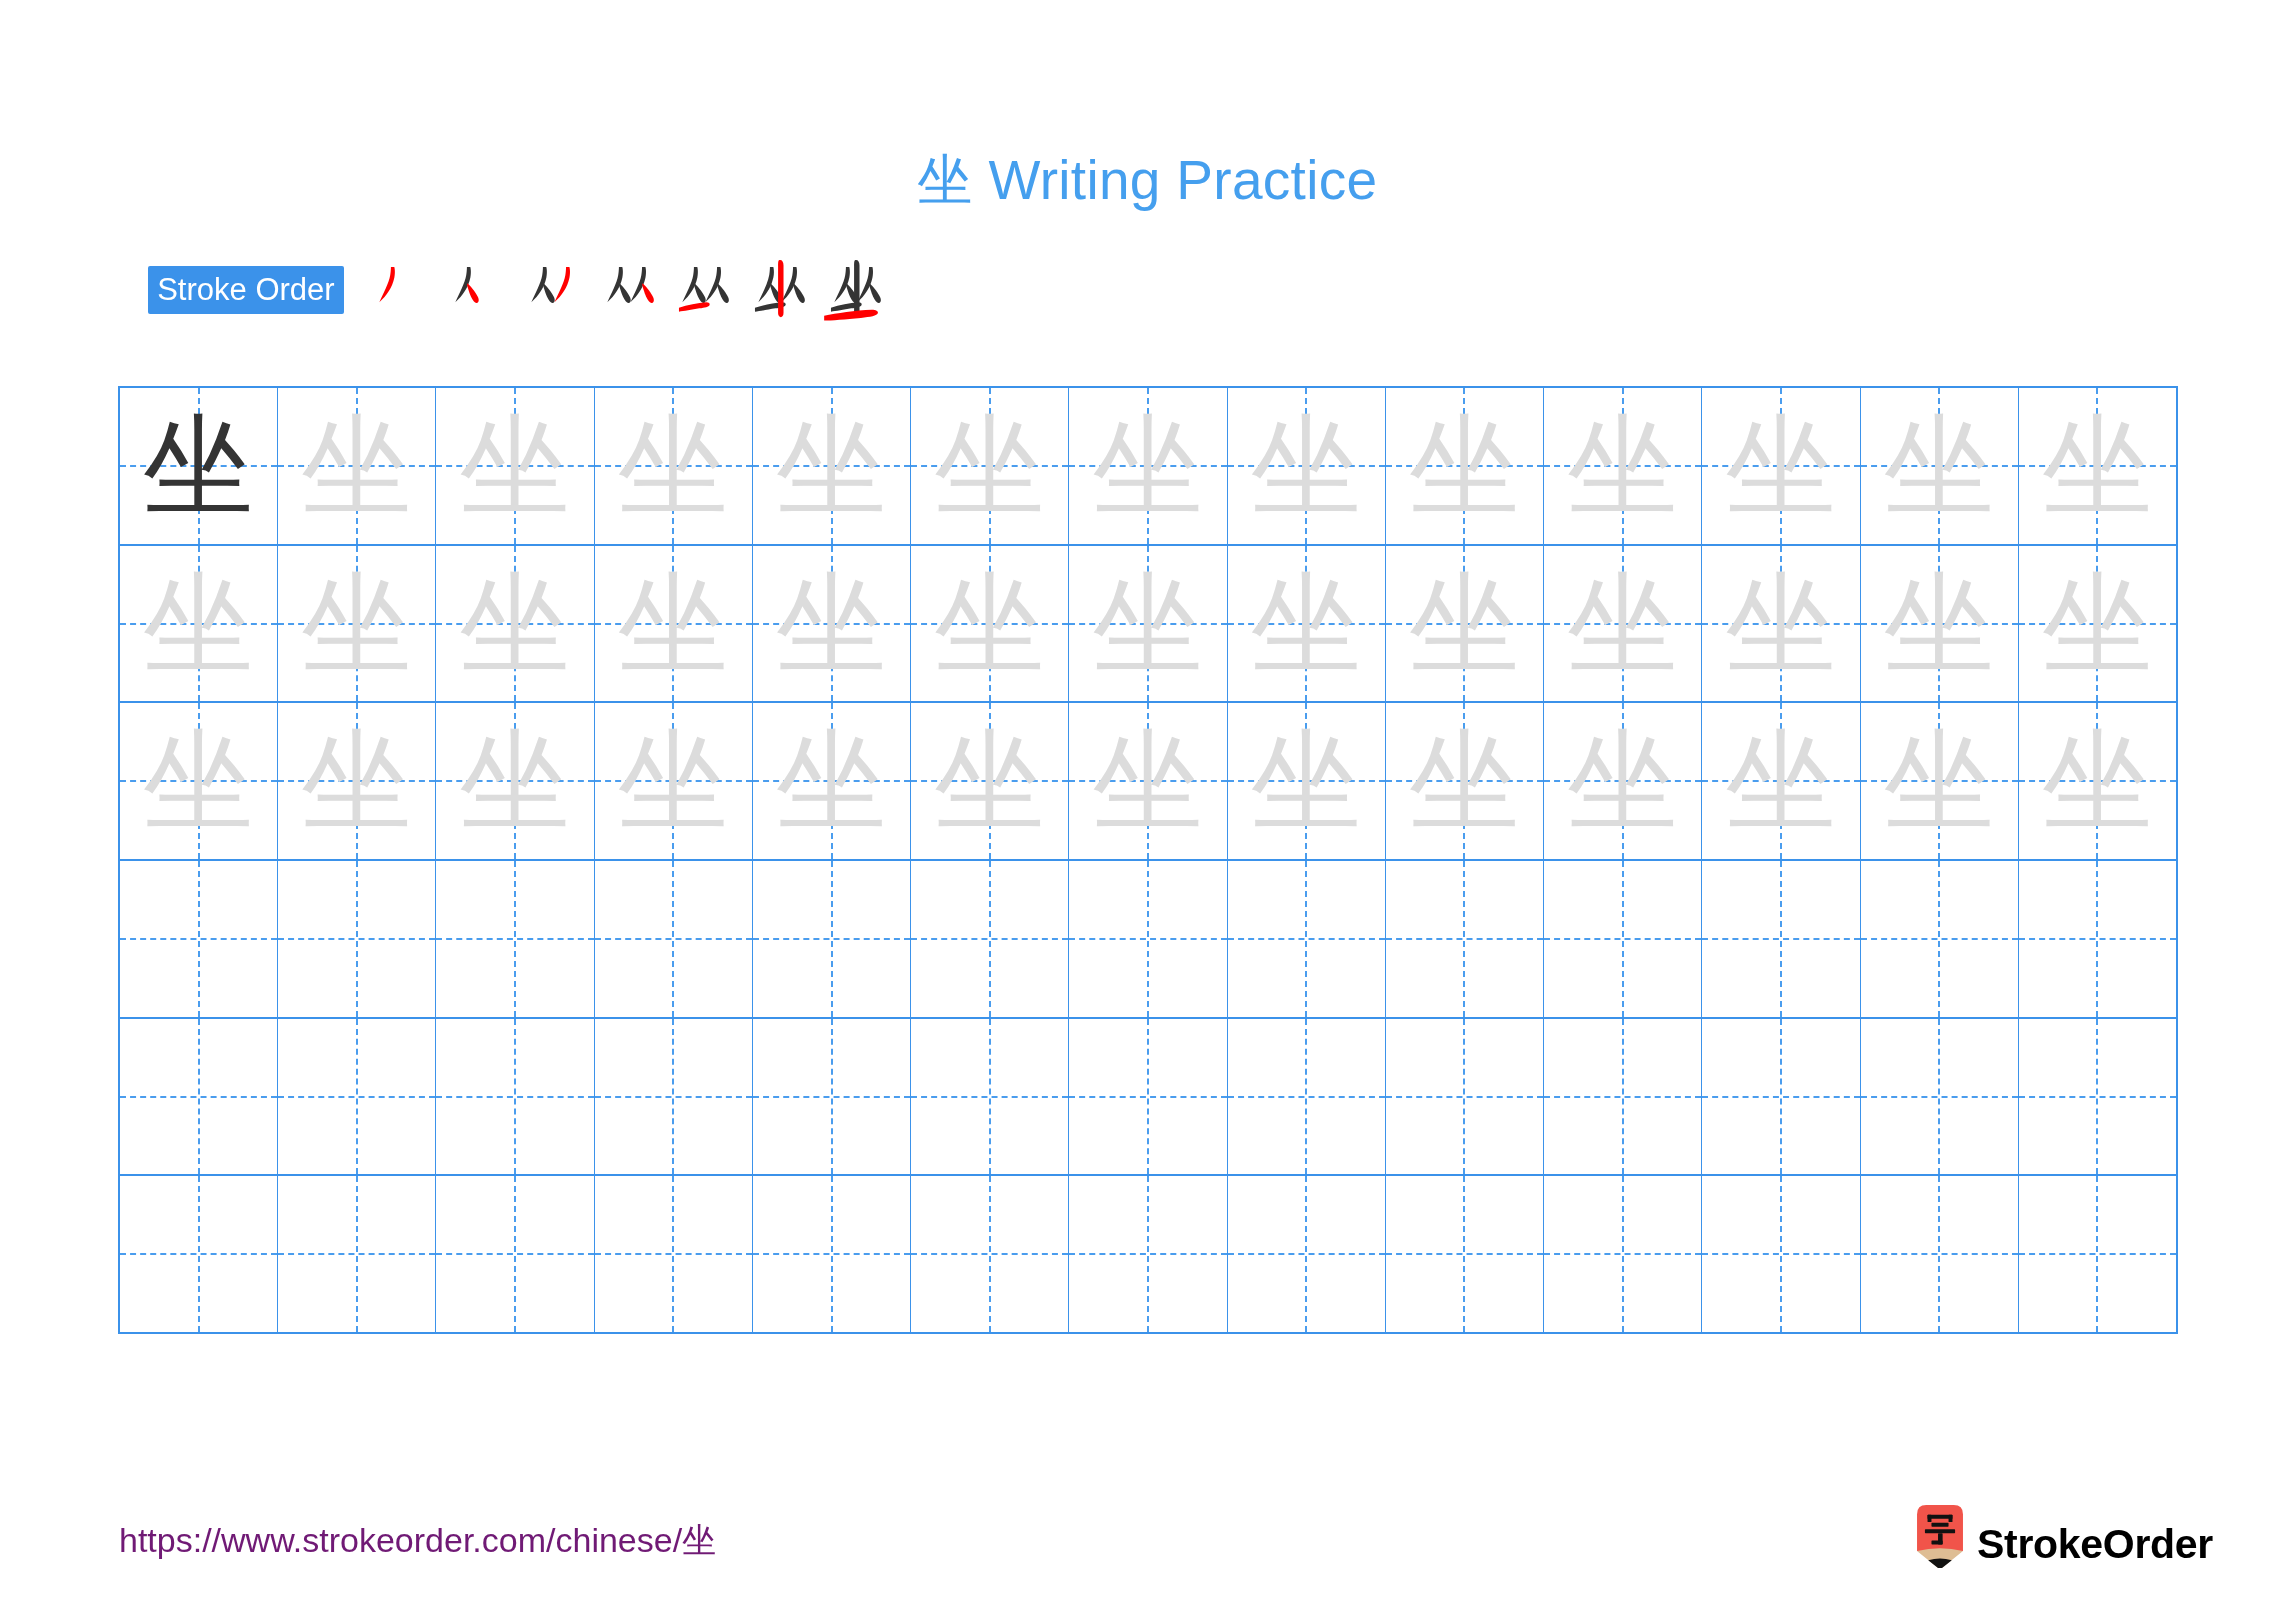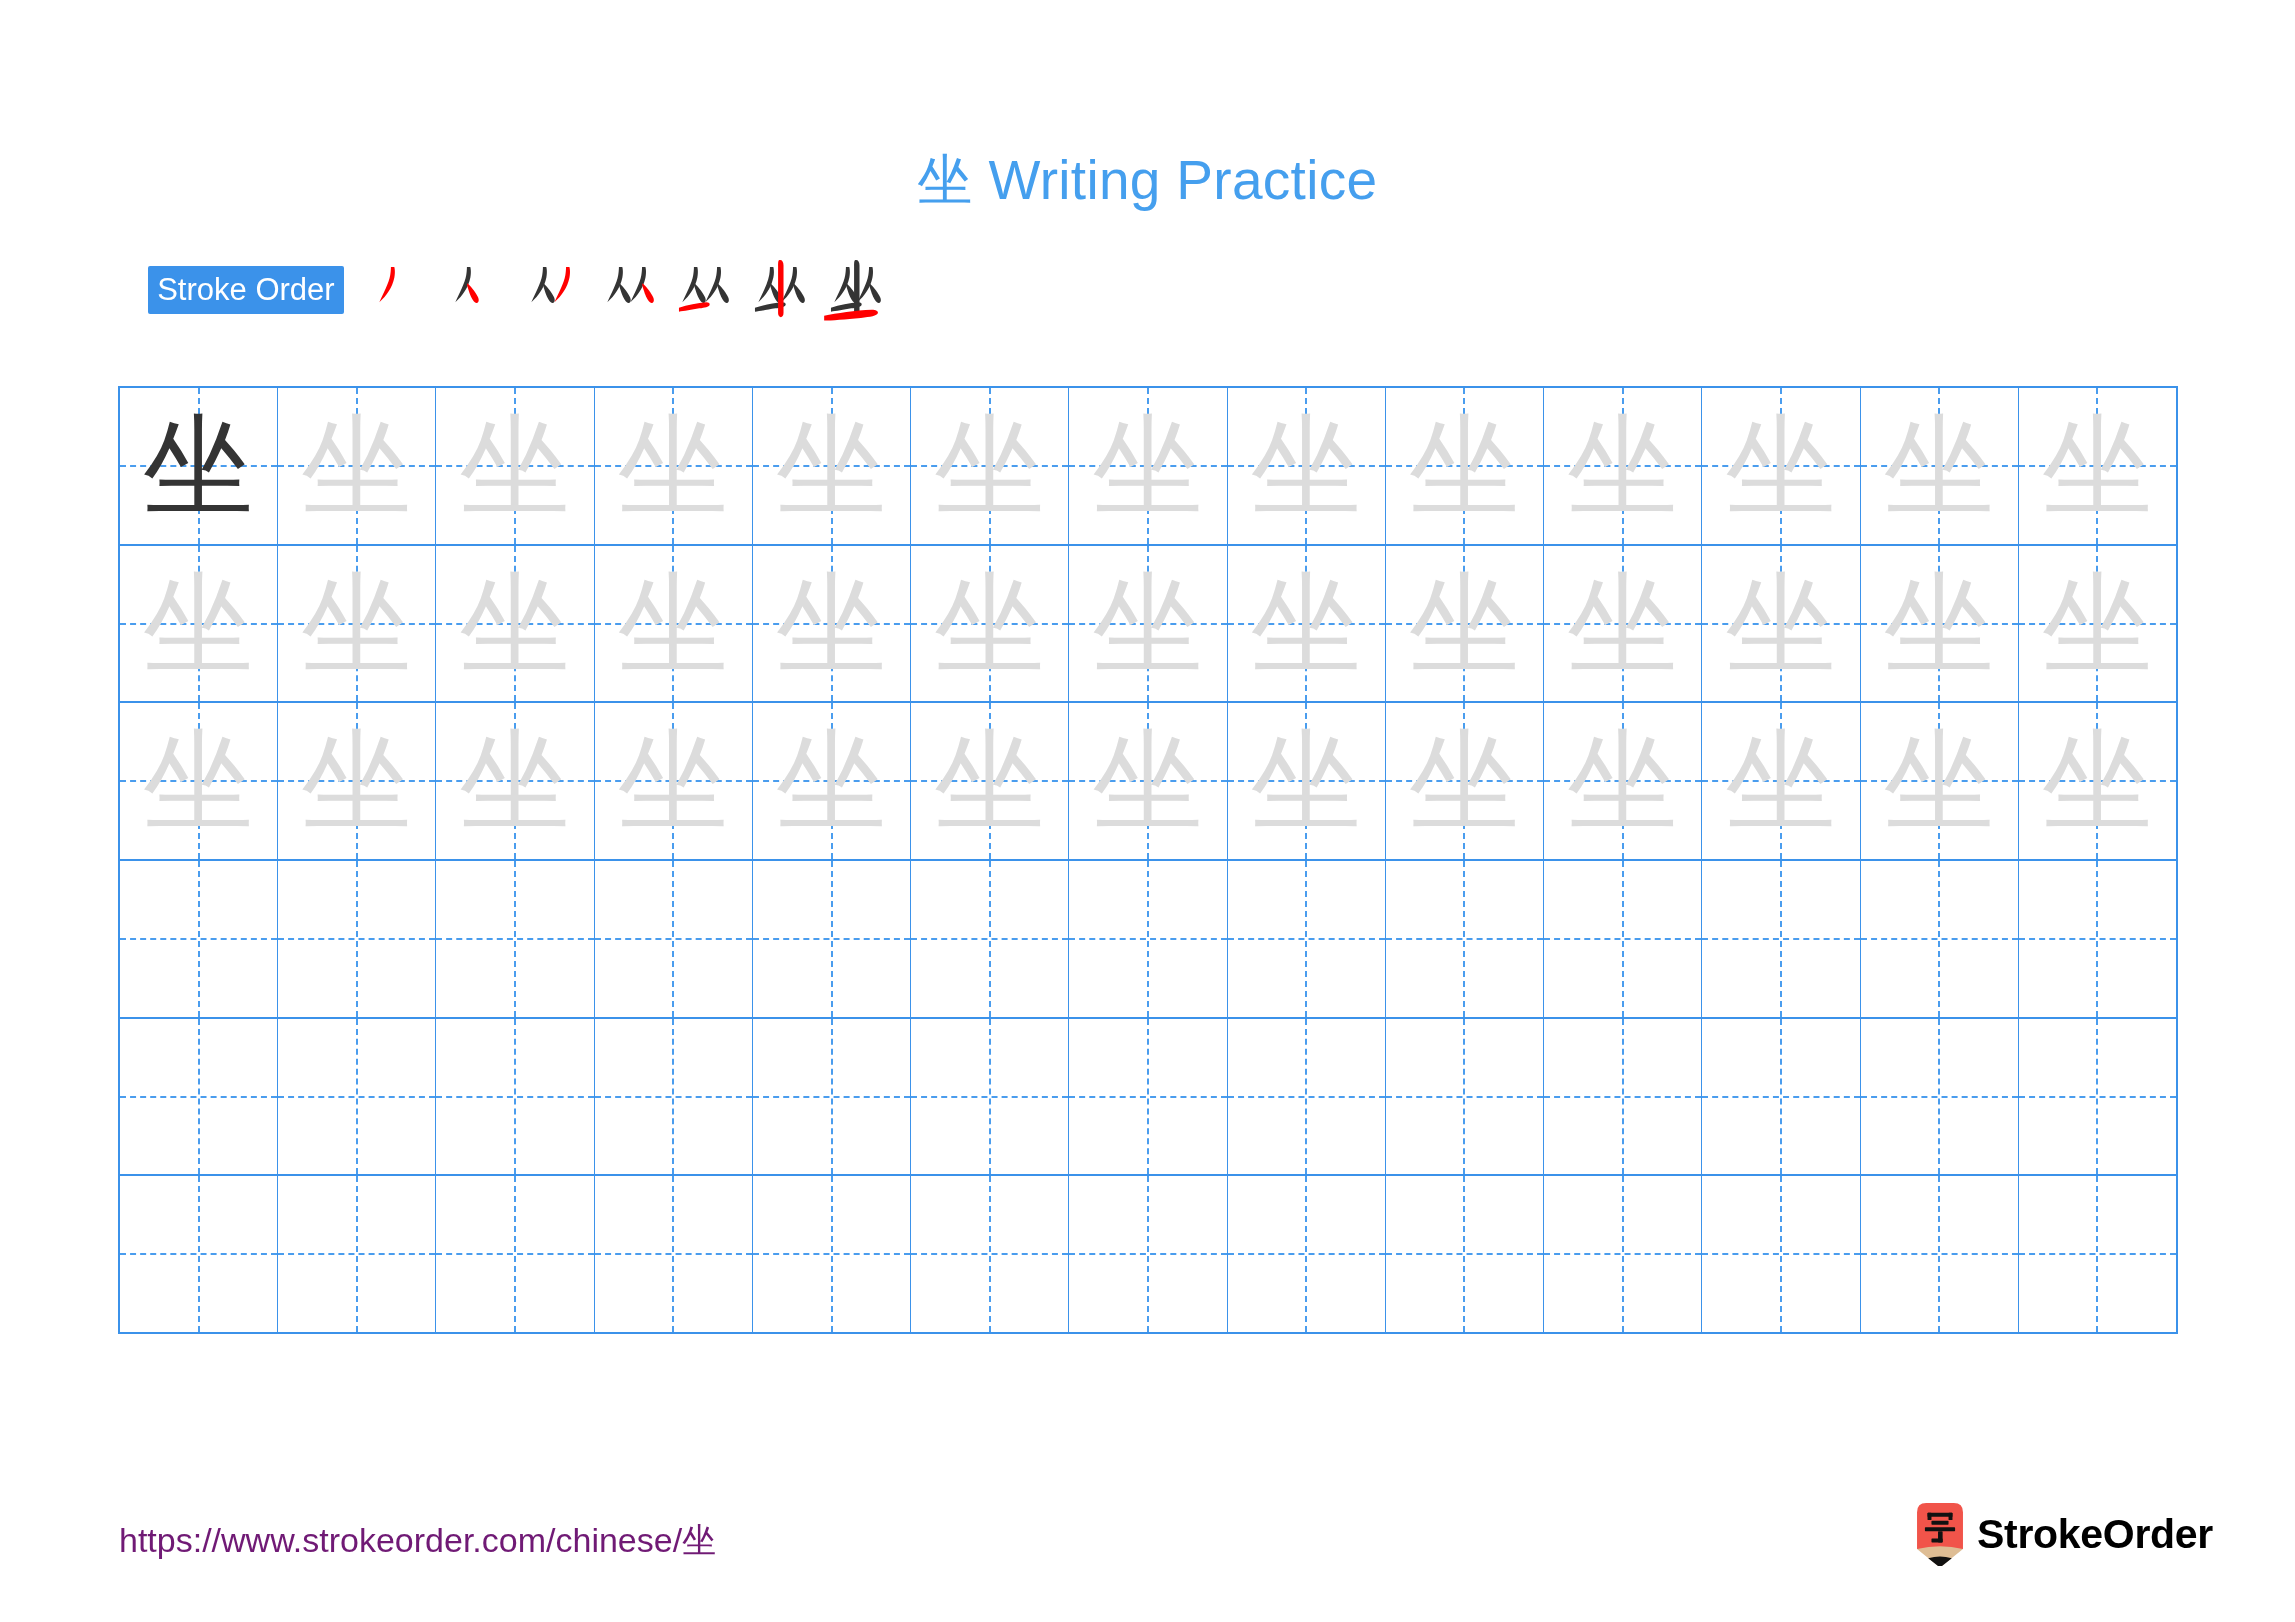--- a/index.html
+++ b/index.html
@@ -143,21 +143,21 @@
     top: 1518px;
     font-size: 34px;
     color: #701a75;
     white-space: nowrap;
   }
   .brand {
     position: absolute;
     right: 82px;
     top: 1500px;
     display: flex;
-    align-items: center;
+    align-items: flex-end;
     height: 68px;
   }
   .brand-mark { width: 46px; height: 63px; display: block; }
   .brand-name {
     margin-left: 14.4px;
     font-size: 41px;
     font-weight: bold;
     color: #000000;
     letter-spacing: -0.3px;
     white-space: nowrap;

